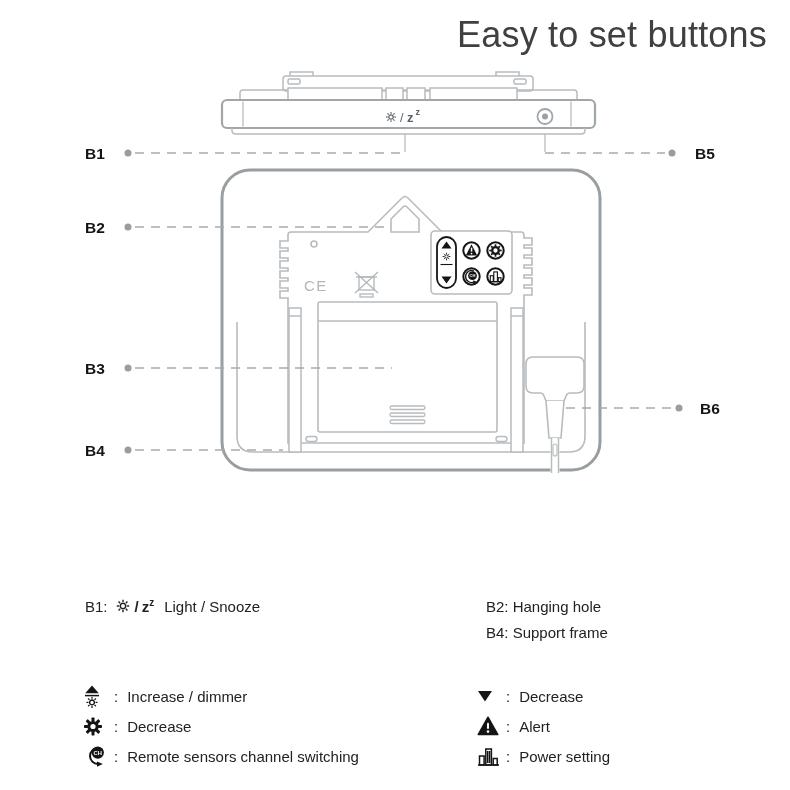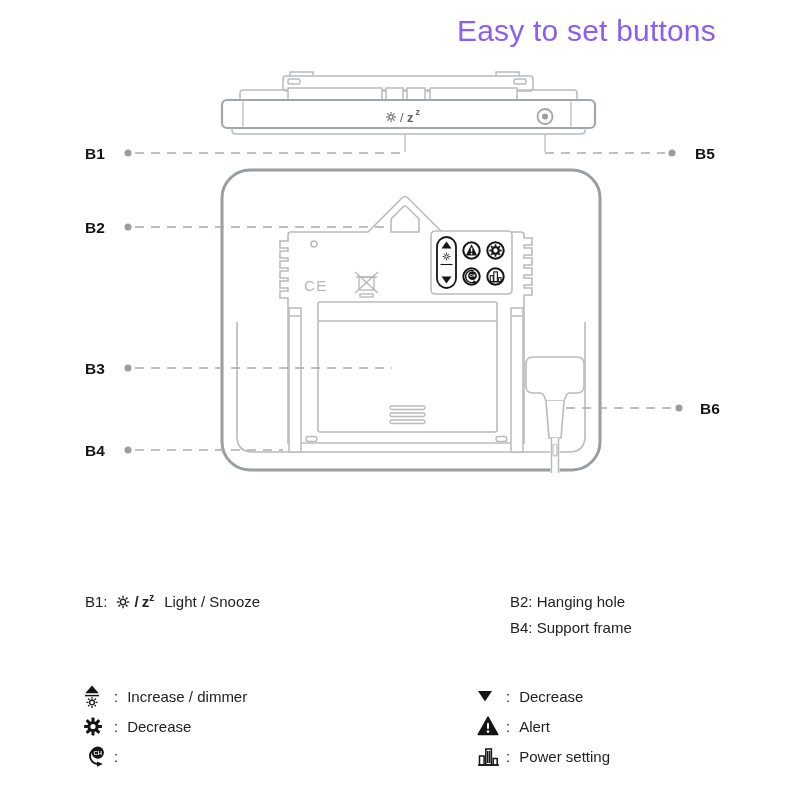--- a/index.html
+++ b/index.html
@@ -1,30 +1,30 @@
 <!DOCTYPE html>
 <html><head>
 <meta charset="utf-8">
 <style>
   html,body{margin:0;padding:0;}
   body{
     width:790px;height:790px;position:relative;background:#ffffff;
     font-family:"Liberation Sans",sans-serif;overflow:hidden;color:#1d1d1d;
   }
   .title{
-    position:absolute;left:457px;top:14px;font-size:30px;color:#8b5cf6;
+    position:absolute;left:457px;top:14px;font-size:36px;color:#404040;
     letter-spacing:.2px;white-space:nowrap;
   }
   svg.diagram{position:absolute;left:0;top:0;}
 
   
   .bl-col{position:absolute;top:593px;font-size:15px;color:#222;}
   .bl-left{left:85px;}
-  .bl-right{left:510px;}
-  .bl-row{height:26px;display:flex;align-items:flex-start;white-space:nowrap;}
+  .bl-right{left:486px;}
+  .bl-row{height:26px;display:flex;align-items:center;white-space:nowrap;}
   .bl-prefix{margin-right:6px;}
   .bl-suffix{margin-left:10px;}
   .slash{margin:0 3px;font-weight:bold;}
   .zz{font-weight:bold;font-size:15px;line-height:1;}
   .zz sup{font-size:10px;font-weight:bold;vertical-align:6px;}
 
   
   .il-col{position:absolute;top:681px;font-size:15px;color:#222;}
   .il-left{left:82px;}
   .il-right{left:477px;}
@@ -294,20 +294,21 @@
   <div class="il-row">
     <span class="il-icon">
       <svg width="25" height="23" viewBox="0 0 25 23">
         <path d="M16,3 A8,8 0 1,0 16,19" fill="none" stroke="#151515" stroke-width="2"></path>
         <path d="M15,16.4 L15,21.8 L20.8,19 Z" fill="#151515"></path>
         <circle cx="15.8" cy="7.6" r="6.1" fill="#151515"></circle>
         <text x="15.8" y="9.7" font-size="5.8" font-weight="bold" fill="#ffffff" text-anchor="middle" font-family="Liberation Sans, sans-serif">CH</text>
       </svg>
     </span>
     <span class="il-colon">:</span>
+    <span>Remote sensors channel switching</span>
   </div>
 </div>
 
 <div class="il-col il-right">
   <div class="il-row">
     <span class="il-icon">
       <svg width="16" height="13" viewBox="0 0 16 13">
         <path d="M1,1 H15 L8,11.5 Z" fill="#151515"></path>
       </svg>
     </span>

